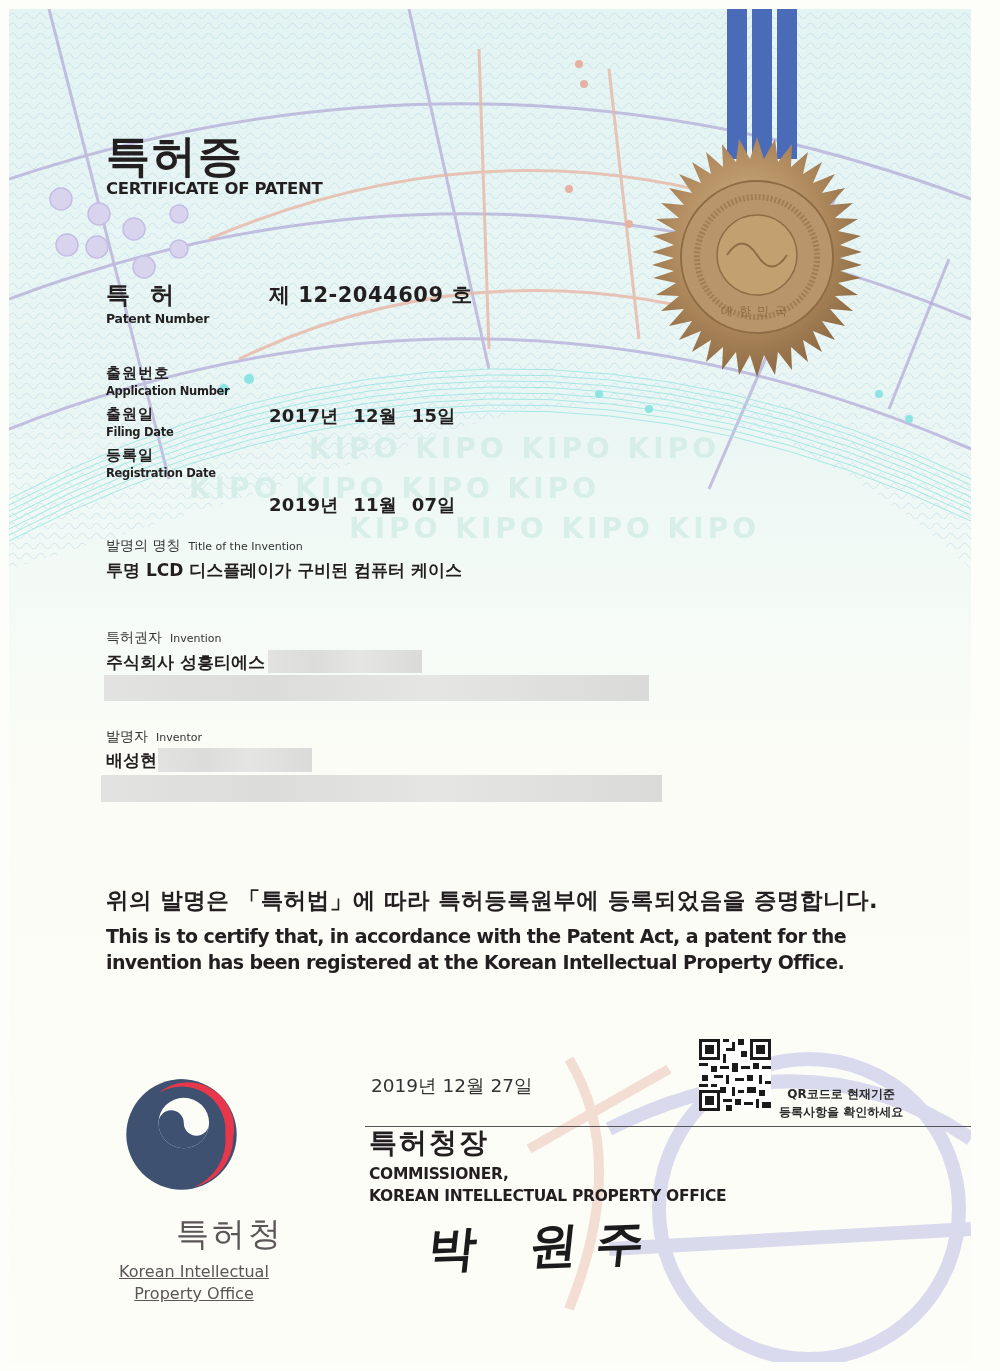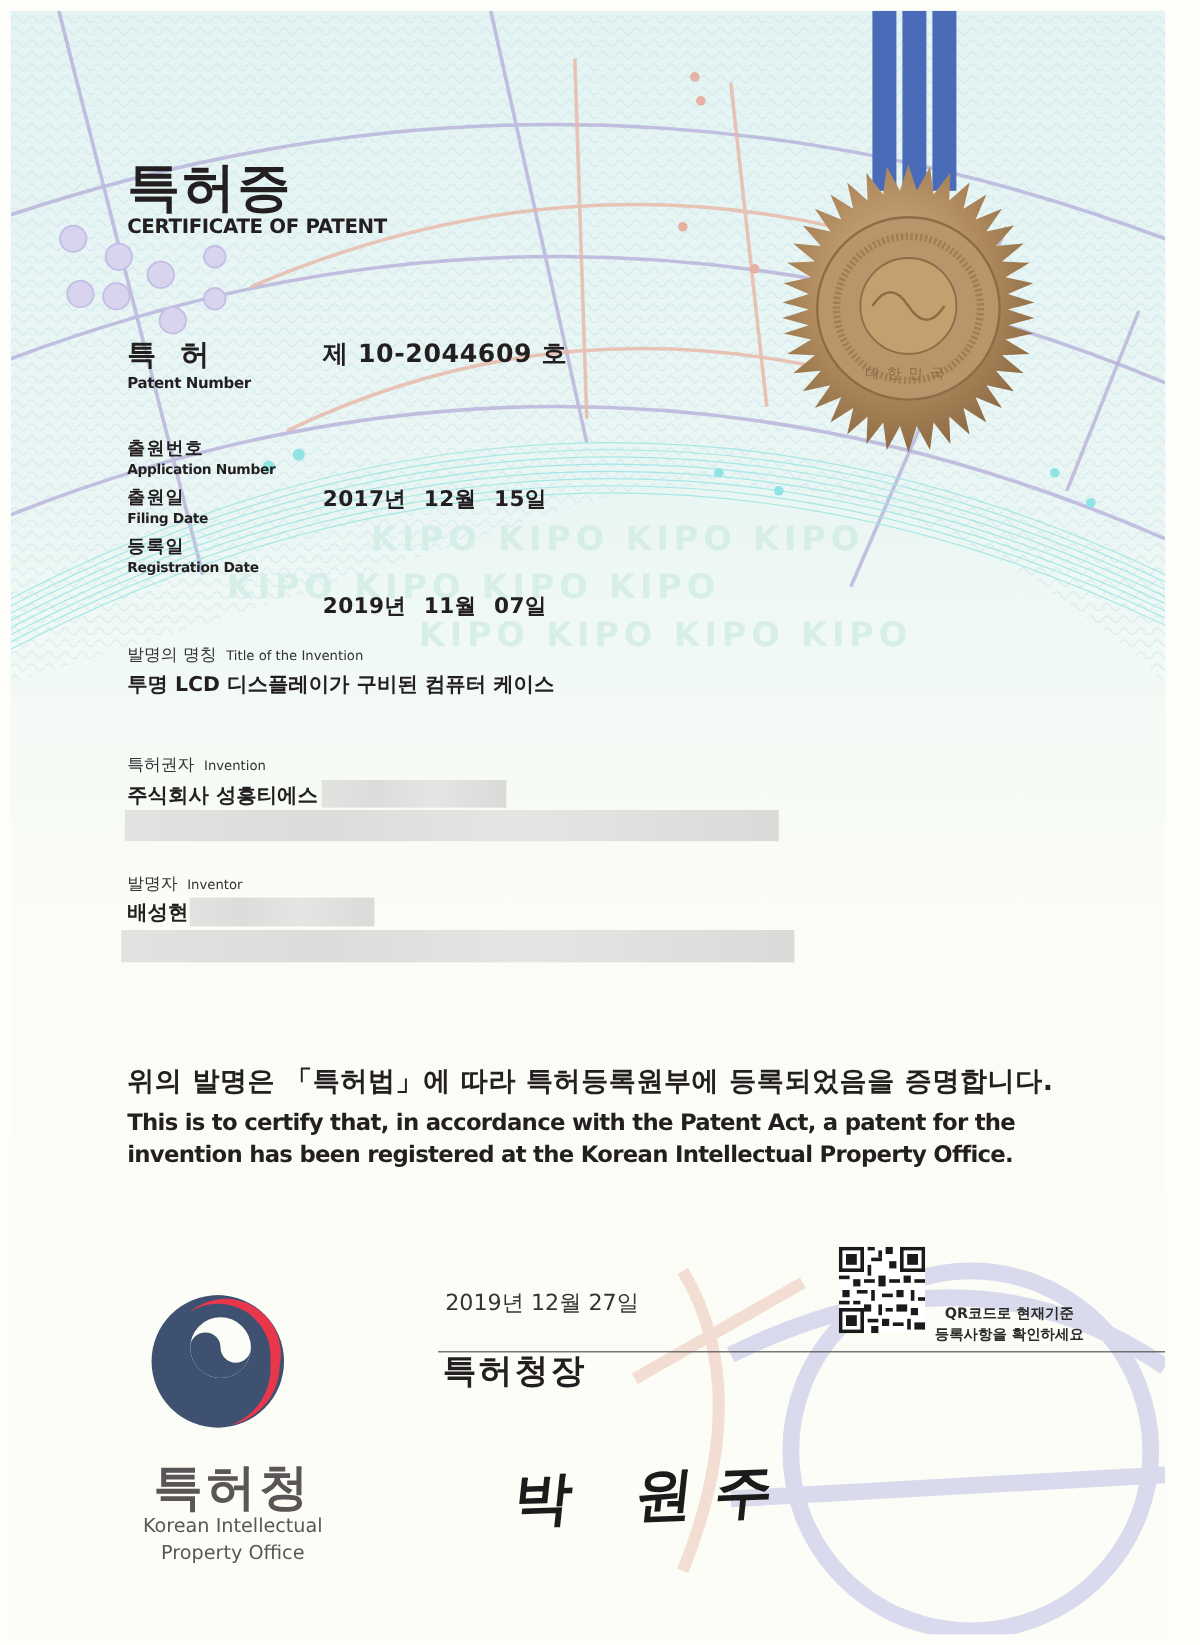--- a/index.html
+++ b/index.html
@@ -25,22 +25,22 @@
   .sec-en { font-size:11px; color:#333; margin-left:8px; }
   .sec-val { font-size:17px; font-weight:bold; }
   .redact { background:linear-gradient(90deg,#e2e2e0,#dcdcda 30%,#e5e5e3 60%,#dadad8); }
   .cert-ko { left:97px; top:876px; font-size:22.5px; font-weight:bold; letter-spacing:0.5px; }
   .cert-en { left:97px; top:914px; font-size:19px; font-weight:bold; letter-spacing:-0.6px; line-height:26px; width:820px; }
   .issue-date { left:362px; top:1064px; font-size:18.5px; color:#333; }
   .comm-ko { left:360px; top:1115px; font-size:28px; font-weight:bold; letter-spacing:2px; }
   .comm-en { left:360px; top:1154px; font-size:15.5px; font-weight:bold; line-height:22px; letter-spacing:-0.3px; }
   .sig { left:420px; top:1205px; font-size:48px; font-family:"DejaVu Serif", serif; font-weight:bold; letter-spacing:18px; color:#1b1b1b; transform:skewX(-8deg) rotate(-2deg); }
   .qr-text { left:770px; top:1076px; font-size:12px; font-weight:bold; line-height:18px; text-align:center; color:#2a2a2a; }
-  .kipo-ko { left:95px; top:1203px; width:180px; text-align:center; font-size:41px; font-weight:bold; color:#5a5556; letter-spacing:3px; }
-  .kipo-en { left:85px; top:1252px; width:200px; text-align:center; font-size:16px; color:#5a5556; line-height:22px; }
+  .kipo-ko { left:95px; top:1203px; width:180px; text-align:right; font-size:33px; font-weight:normal; color:#5a5556; letter-spacing:3px; }
+  .kipo-en { left:85px; top:1252px; width:200px; text-align:center; font-size:16px; color:#5a5556; line-height:22px;text-decoration:underline; }
 </style>
 </head>
 <body>
 
 <div class="sheet">
 
   <svg class="bg-svg" viewBox="0 0 962 1353">
     <defs>
       <pattern id="wave" width="14" height="10" patternUnits="userSpaceOnUse">
         <path d="M0 7 Q3.5 1 7 7 T14 7" fill="none" stroke="#b9d9e6" stroke-width="0.7"></path>
@@ -140,21 +140,21 @@
       <path d="M90 118 Q105 95 120 118 Q135 141 150 118" fill="none" stroke="#8e6c45" stroke-width="2"></path>
       <text x="120" y="178" text-anchor="middle" font-size="12" fill="#8e6c45" letter-spacing="6">대한민국</text>
     </svg>
   </div>
 
   <div class="abs title-ko">특허증</div>
   <div class="abs title-en">CERTIFICATE OF PATENT</div>
 
   <div class="abs lbl-ko-big" style="left:97px;top:270px;">특 허</div>
   <div class="abs lbl-en" style="left:97px;top:302px;font-size:12.5px;">Patent Number</div>
-  <div class="abs val-big" style="left:260px;top:272px;">제 10-2044609 호</div>
+  <div class="abs val-big" style="left:260px;top:272px;">제 12-2044609 호</div>
 
   <div class="abs lbl-ko" style="left:97px;top:355px;">출원번호</div>
   <div class="abs lbl-en" style="left:97px;top:375px;">Application Number</div>
 
   <div class="abs lbl-ko" style="left:97px;top:396px;">출원일</div>
   <div class="abs lbl-en" style="left:97px;top:416px;">Filing Date</div>
   <div class="abs val" style="left:260px;top:395px;">2017년 12월 15일</div>
 
   <div class="abs lbl-ko" style="left:97px;top:437px;">등록일</div>
   <div class="abs lbl-en" style="left:97px;top:457px;">Registration Date</div>
@@ -237,20 +237,24 @@
       </g>
     </svg>
   </div>
   <div class="abs qr-text">
     <div>QR코드로 현재기준</div>
     <div>등록사항을 확인하세요</div>
   </div>
 
   <div class="abs" style="left:356px;top:1117px;width:606px;height:1px;background:#555;"></div>
   <div class="abs comm-ko">특허청장</div>
+  <div class="abs comm-en">
+    <div>COMMISSIONER,</div>
+    <div>KOREAN INTELLECTUAL PROPERTY OFFICE</div>
+  </div>
   <div class="abs sig">박 원주</div>
 
   <div class="abs" style="left:115px;top:1068px;width:115px;height:115px;">
     <svg width="115" height="115" viewBox="0 0 100 100">
       <circle cx="50" cy="50" r="48" fill="#3e5170"></circle>
       <path d="M50 2 A48 48 0 0 1 62 96 A24 24 0 0 0 50 50 A24 24 0 0 1 50 2 Z" fill="#3e5170"></path>
       <path d="M30 14 A40 40 0 0 1 95 52 A45 45 0 0 1 60 96 A44 44 0 0 0 88 50 A38 38 0 0 0 30 14 Z" fill="#e8374a"></path>
       <circle cx="52" cy="40" r="22" fill="#fdfdf8"></circle>
       <path d="M30 40 A22 22 0 0 0 74 40 A11 11 0 0 1 52 40 A11 11 0 0 0 30 40 Z" fill="#3e5170"></path>
     </svg>

